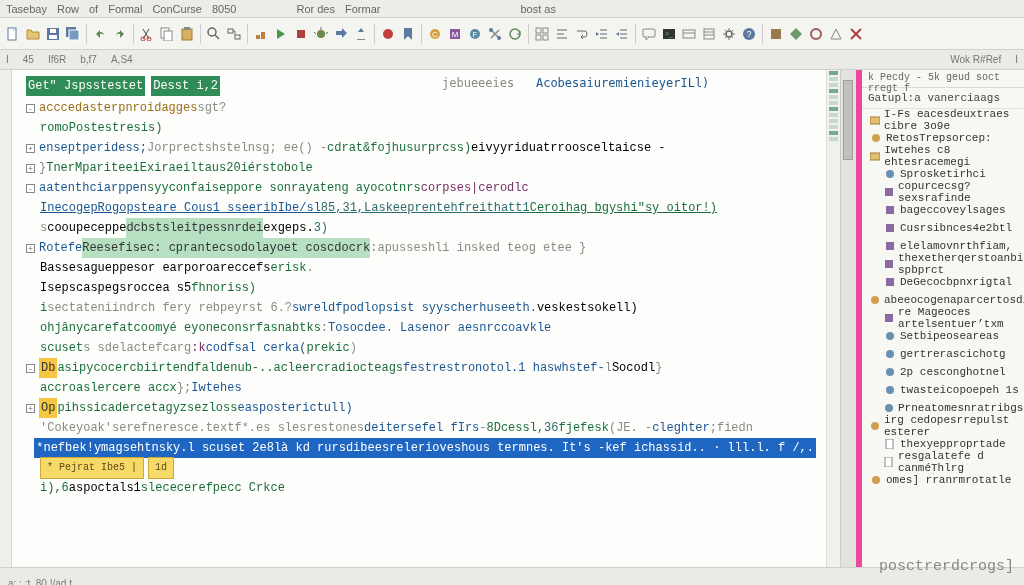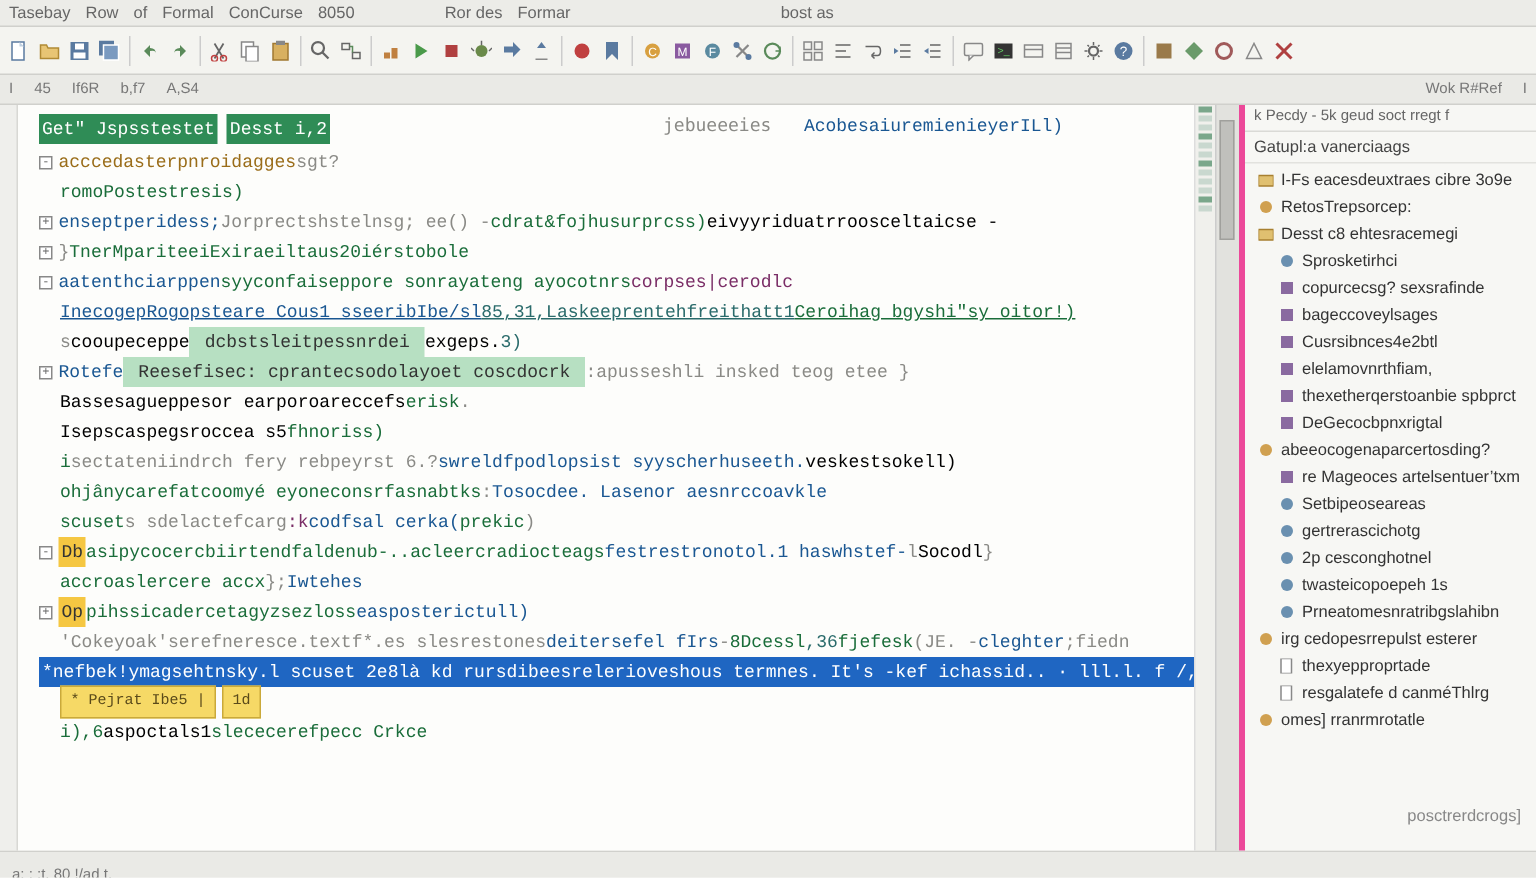--- a/index.html
+++ b/index.html
@@ -83,28 +83,28 @@
   height: 9px;
   border: 1px solid #888;
   margin-right: 4px;
   font-size: 8px;
   line-height: 7px;
   text-align: center;
   color: #666;
   background: #fff;
 }
 .tok-kw { color: #1a6d3a; }
-.tok-type { color: #1a5792; font-family: Liberation Mono, monospace; }
+.tok-type { color: #1a5792; }
 .tok-fn { color: #7a2d66; }
 .tok-str { color: #000000; }
 .tok-num { color: #2a6b6b; }
 .tok-comm { color: #8a8a86; }
 .tok-attr { color: #9a6d1a; }
 .hl-grn { background: #2f8c56; color: #fff; padding: 0 2px; }
-.hl-lgrn { background: #b7e0c2; padding: 0 10px; }
+.hl-lgrn { background: #b7e0c2; padding: 0 0; }
 .hl-yel { background: #f5c742; padding: 0 2px; }
 .sel-blue { background: #1f66c2; color: #fff; padding: 0 2px; }
 .underline { text-decoration: underline; }
 .split-label-right {
   position: absolute;
   top: 6px;
   left: 430px;
   font-family: Consolas, monospace;
   font-size: 12px;
   color: #777;
@@ -127,24 +127,25 @@
 .minimap {
   width: 14px;
   background: #f0f0ec;
   border-left: 1px solid #ddd;
   display: flex;
   flex-direction: column;
 }
 .minimap .m { height: 4px; margin: 1px 2px; background: #c9d8cf; }
 .minimap .m.b { background: #7aa78b; }
 .rpanel {
-  width: 198px;
+  width: 168px;
   background: #f7f7f4;
-  border-left: 4px solid #ec4899;
+  border-left: 6px solid #ec4899;
   font-size: 11px;
+  font-family: Liberation Mono, monospace;
 }
 .rpanel-head {
   height: 18px;
   padding: 2px 6px;
   color: #666;
   border-bottom: 1px solid #dadad6;
   font-size: 10px;
 }
 .rpanel-title {
   padding: 4px 6px;
@@ -661,21 +662,21 @@
               </svg>
             </span>
             <span>RetosTrepsorcep:</span>
           </div>
           <div class="node lvl1">
             <span class="ic">
               <svg width="10" height="10">
                 <rect x="0" y="2" width="10" height="7" fill="#e0c070" stroke="#a88030"></rect>
               </svg>
             </span>
-            <span>Desst c8 ehtesracemegi</span>
+            <span>Iwtehes c8 ehtesracemegi</span>
           </div>
           <div class="node lvl2">
             <span class="ic">
               <svg width="10" height="10">
                 <circle cx="5" cy="5" r="4" fill="#6a90b0"></circle>
               </svg>
             </span>
             <span>Sprosketirhci</span>
           </div>
           <div class="node lvl2">
@@ -809,19 +810,19 @@
           <div class="node lvl1">
             <span class="ic">
               <svg width="10" height="10">
                 <circle cx="5" cy="5" r="4" fill="#d0a050"></circle>
               </svg>
             </span>
             <span>omes] rranrmrotatle</span>
           </div>
         </div>
     </div>
-    <div style="position:absolute;bottom:35px;right:10px;font-size:11px;color:#888">posctrerdcrogs]</div>
+    <div style="position:absolute;bottom:10px;right:10px;font-size:15px;color:#888">posctrerdcrogs]</div>
   </div>
 </div>
 
 <div class="statusbar">
   <span>a;  ; ;t,    80 !/ad t,</span>
 </div>
 
 </body></html>

